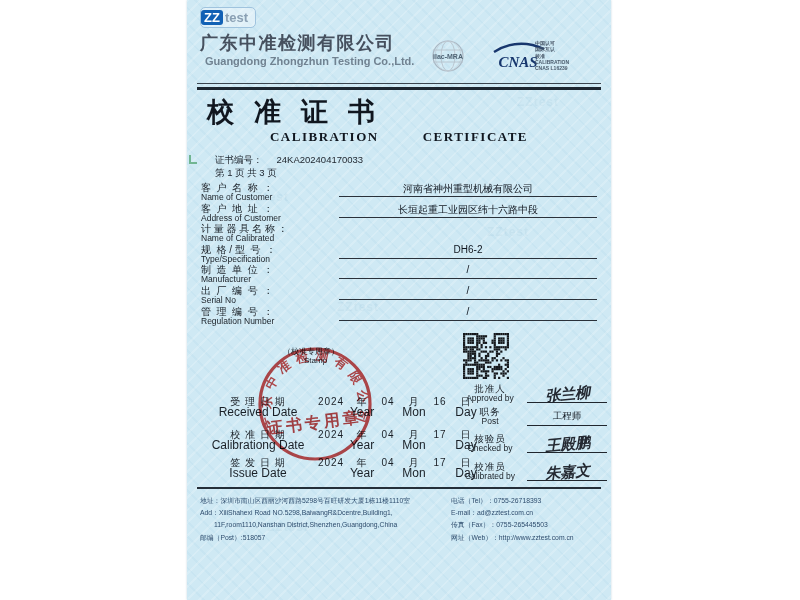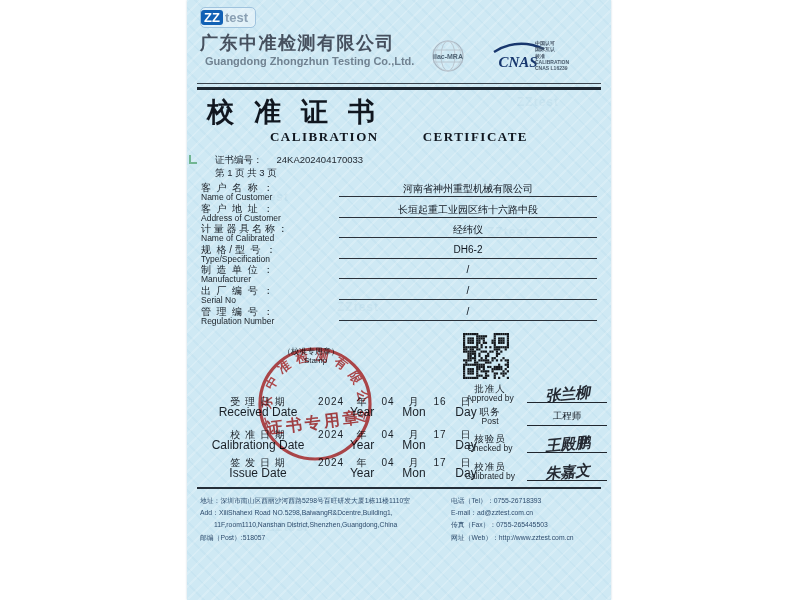--- a/index.html
+++ b/index.html
@@ -164,23 +164,20 @@
             <div class="en">Address of Customer</div>
           </div>
         <div class="fval">
             <div class="line">长垣起重工业园区纬十六路中段</div>
           </div>
       </div>
       <div class="frow">
         <div class="flabel">
             <div class="cn">计 量 器 具 名 称 ：</div>
             <div class="en">Name of Calibrated</div>
-          </div>
-        <div class="fval">
-            <div class="line">经纬仪</div>
           </div>
       </div>
       <div class="frow">
         <div class="flabel">
             <div class="cn">规  格 / 型  号  ：</div>
             <div class="en">Type/Specification</div>
           </div>
         <div class="fval">
             <div class="line">DH6-2</div>
           </div>

